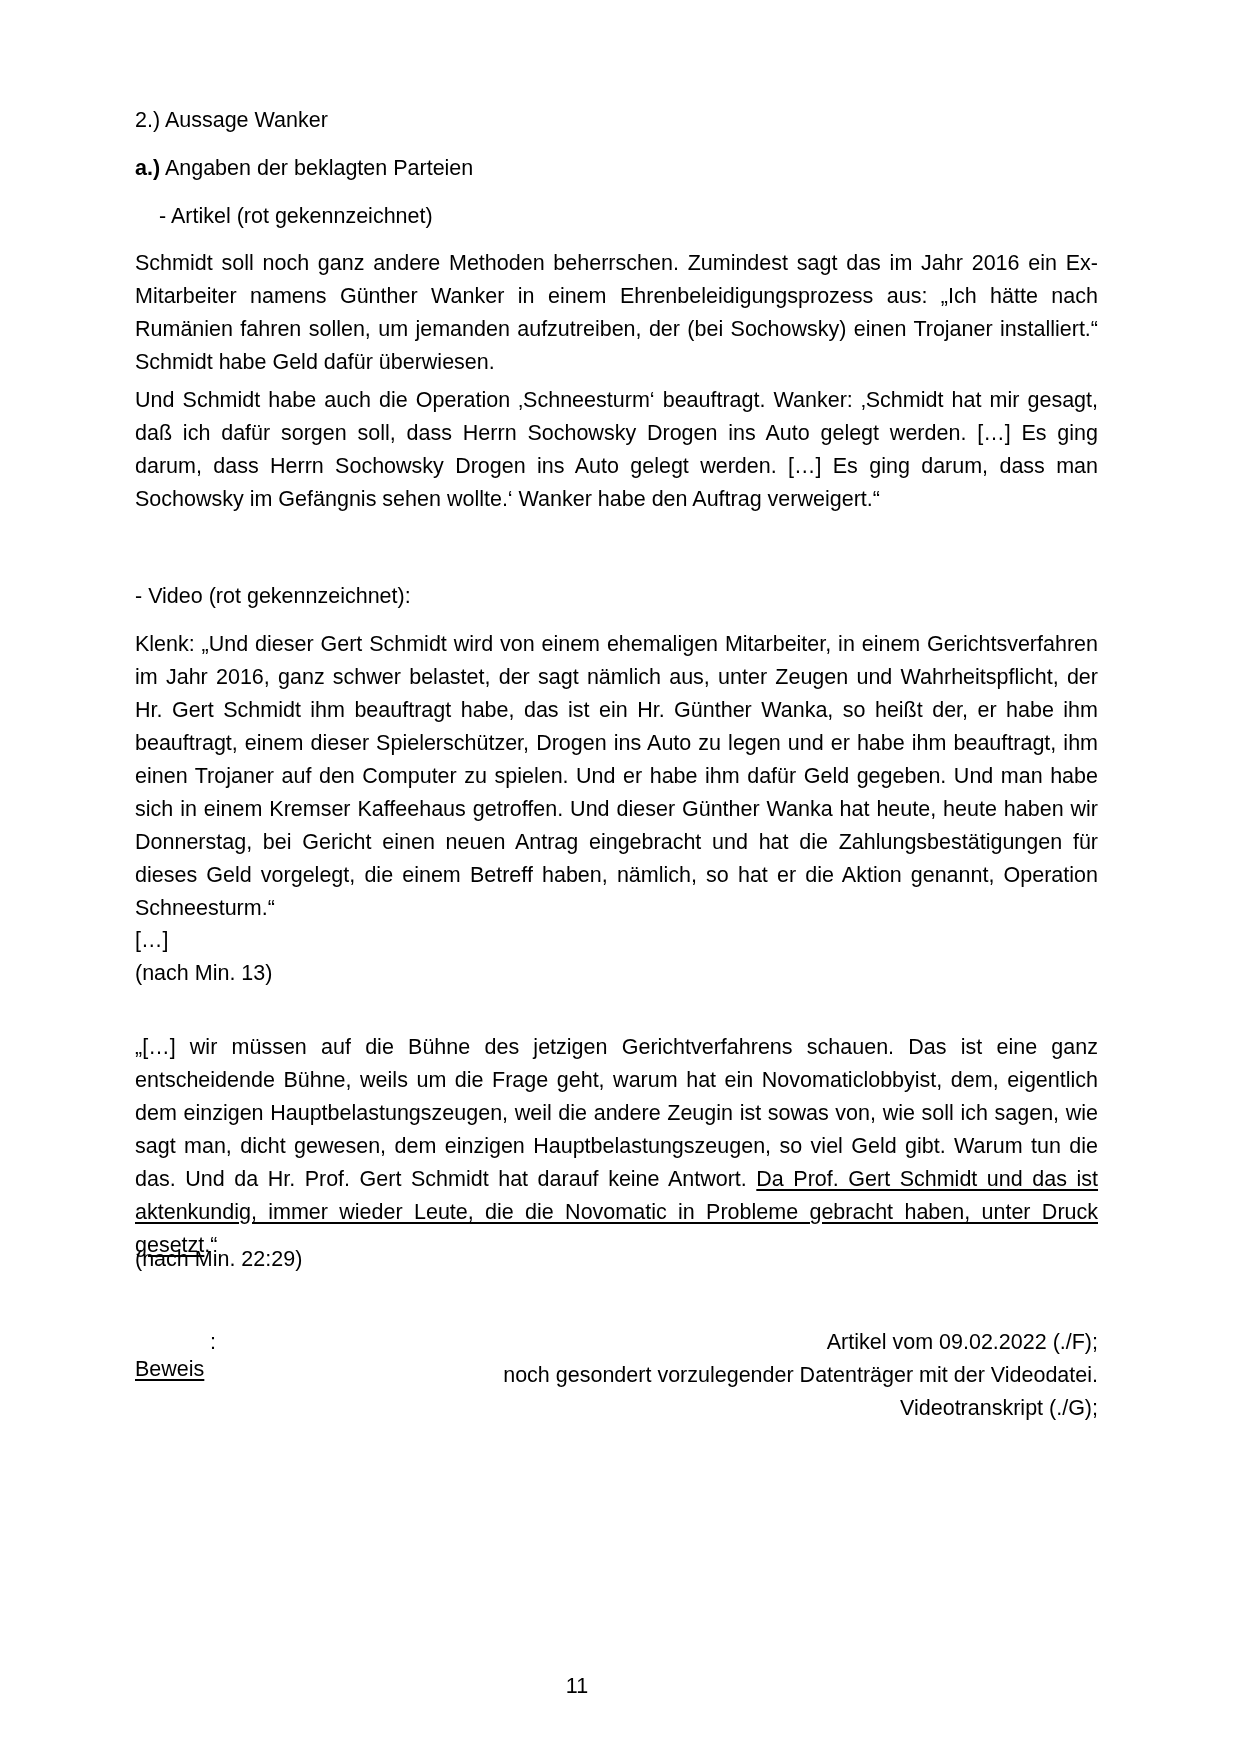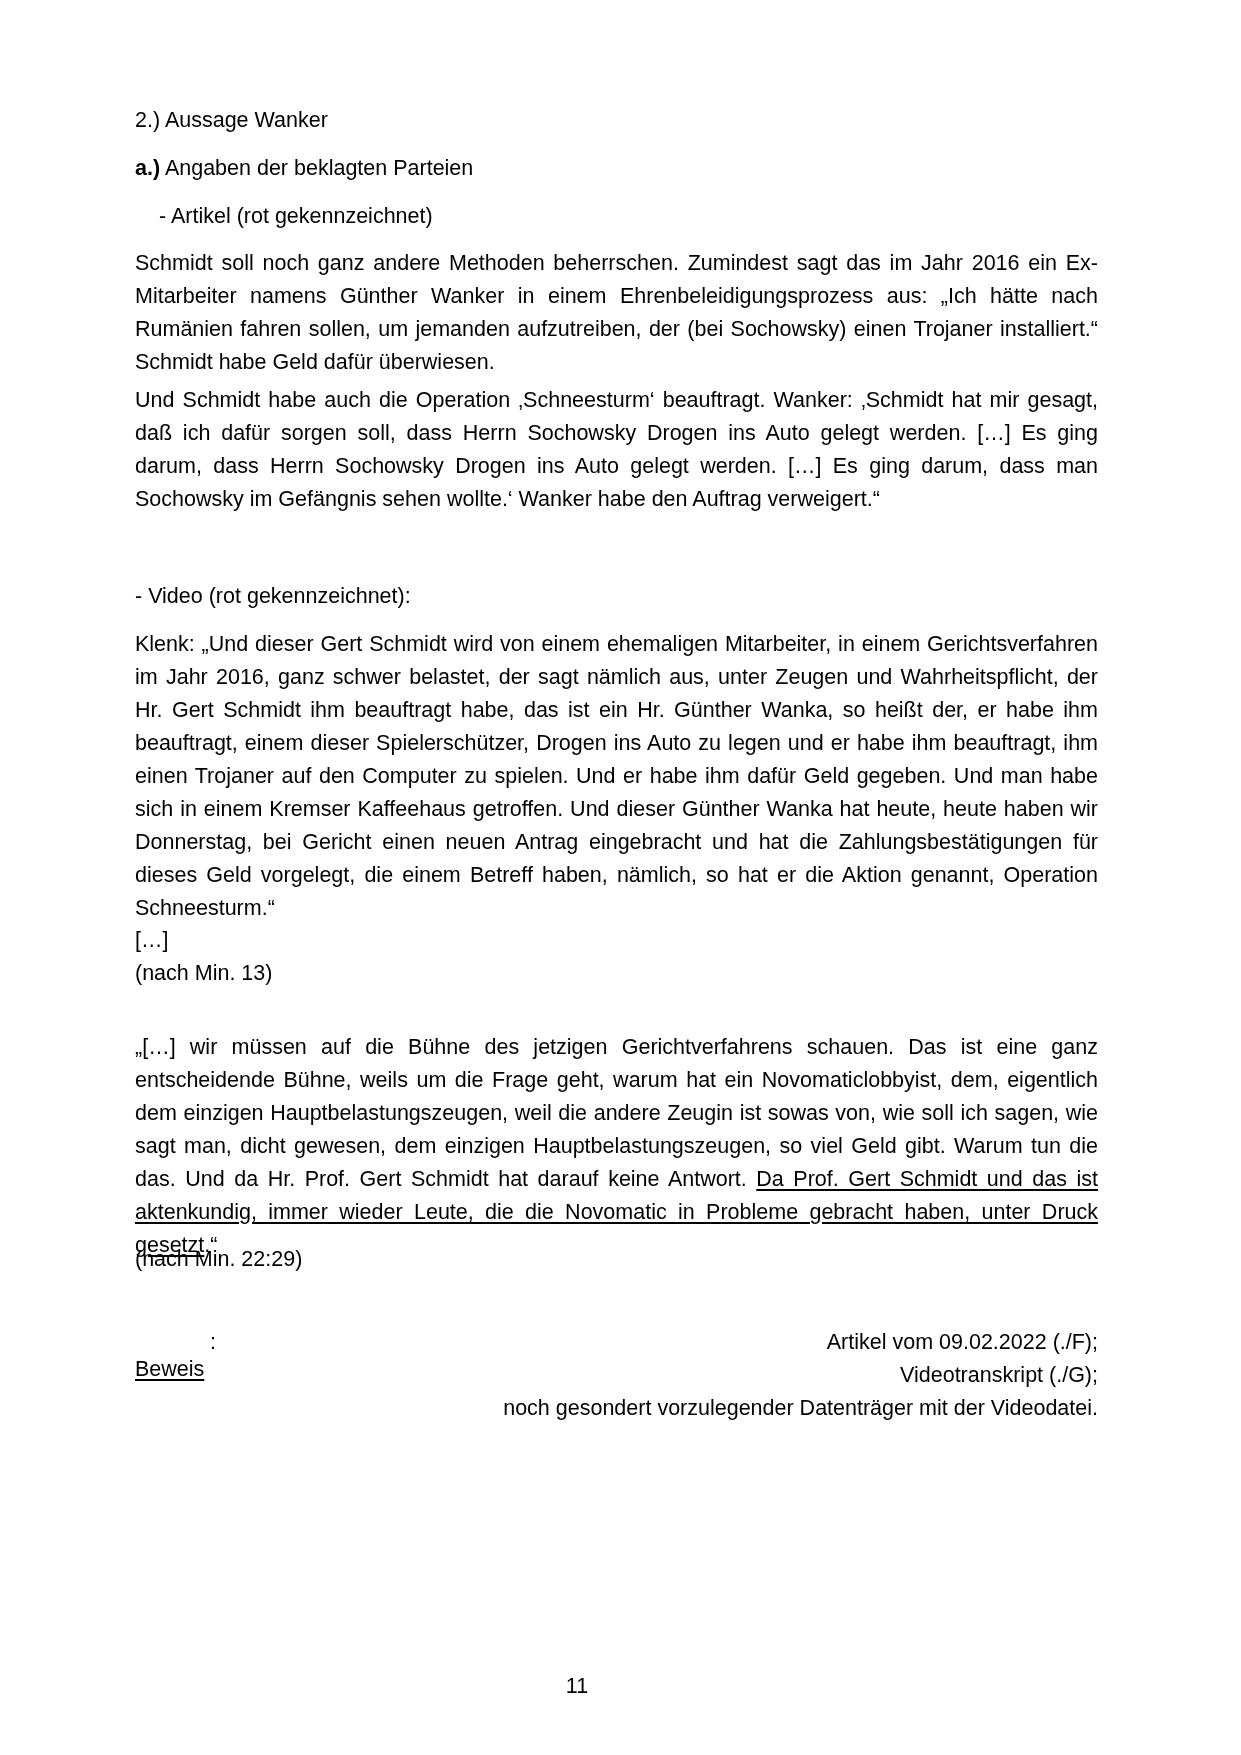--- a/index.html
+++ b/index.html
@@ -96,20 +96,20 @@
     <span>„[…] wir müssen auf die Bühne des jetzigen Gerichtverfahrens schauen. Das ist eine ganz entscheidende Bühne, weils um die Frage geht, warum hat ein Novomaticlobbyist, dem, eigentlich dem einzigen Hauptbelastungszeugen, weil die andere Zeugin ist sowas von, wie soll ich sagen, wie sagt man, dicht gewesen, dem einzigen Hauptbelastungszeugen, so viel Geld gibt. Warum tun die das. Und da Hr. Prof. Gert Schmidt hat darauf keine Antwort. </span><span class="ul">Da Prof. Gert Schmidt und das ist aktenkundig, immer wieder Leute, die die Novomatic in Probleme gebracht haben, unter Druck gesetzt</span><span>.“</span>
   </div>
 
   <div class="blk" style="top:1243px;">(nach Min. 22:29)</div>
 
   <div class="proof" style="top:1326px;">
     <span class="proof-label"><span>Beweis</span></span>
       <span style="position:absolute;left:75px;top:0;">:</span>
     <div class="proof-items">
       <span class="line">Artikel vom 09.02.2022 (./F);</span>
+      <span class="line">noch gesondert vorzulegender Datenträger mit der Videodatei.</span>
       <span class="line">Videotranskript (./G);</span>
-      <span class="line">noch gesondert vorzulegender Datenträger mit der Videodatei.</span>
     </div>
   </div>
 
 </div>
 
 <div class="page-number">11</div>
 
 </body></html>

